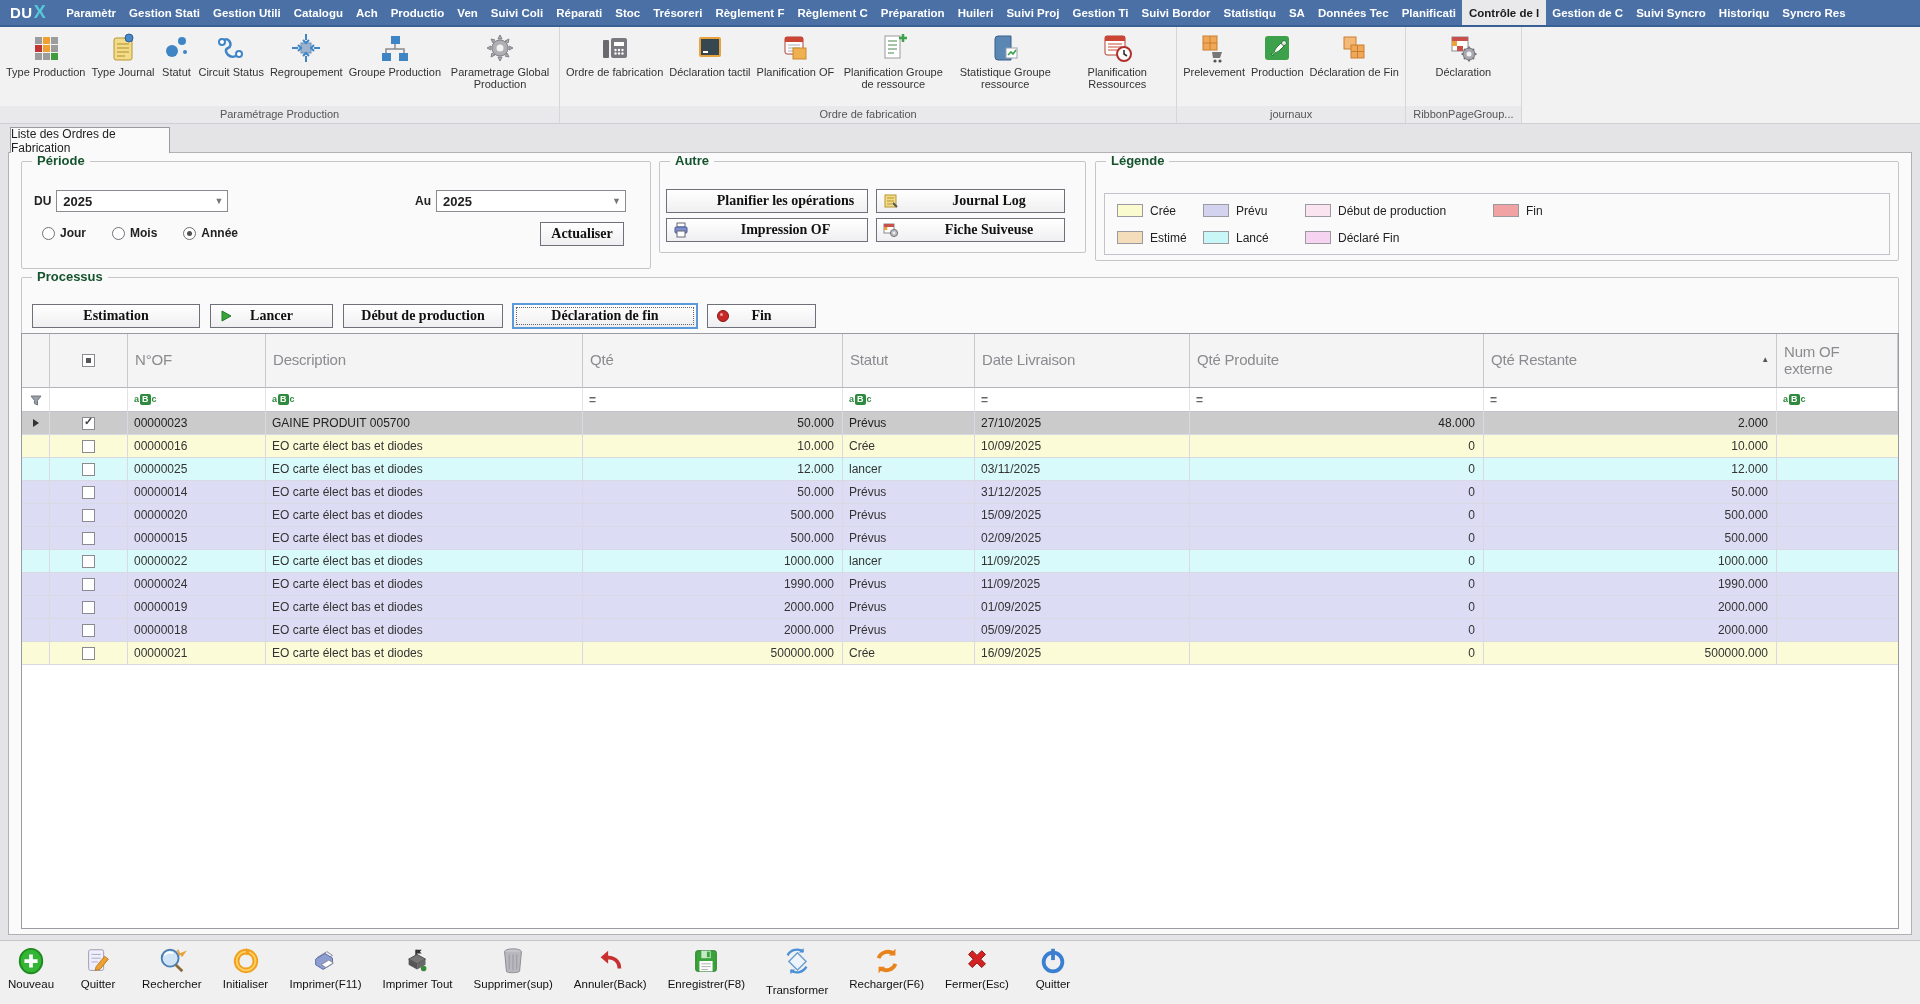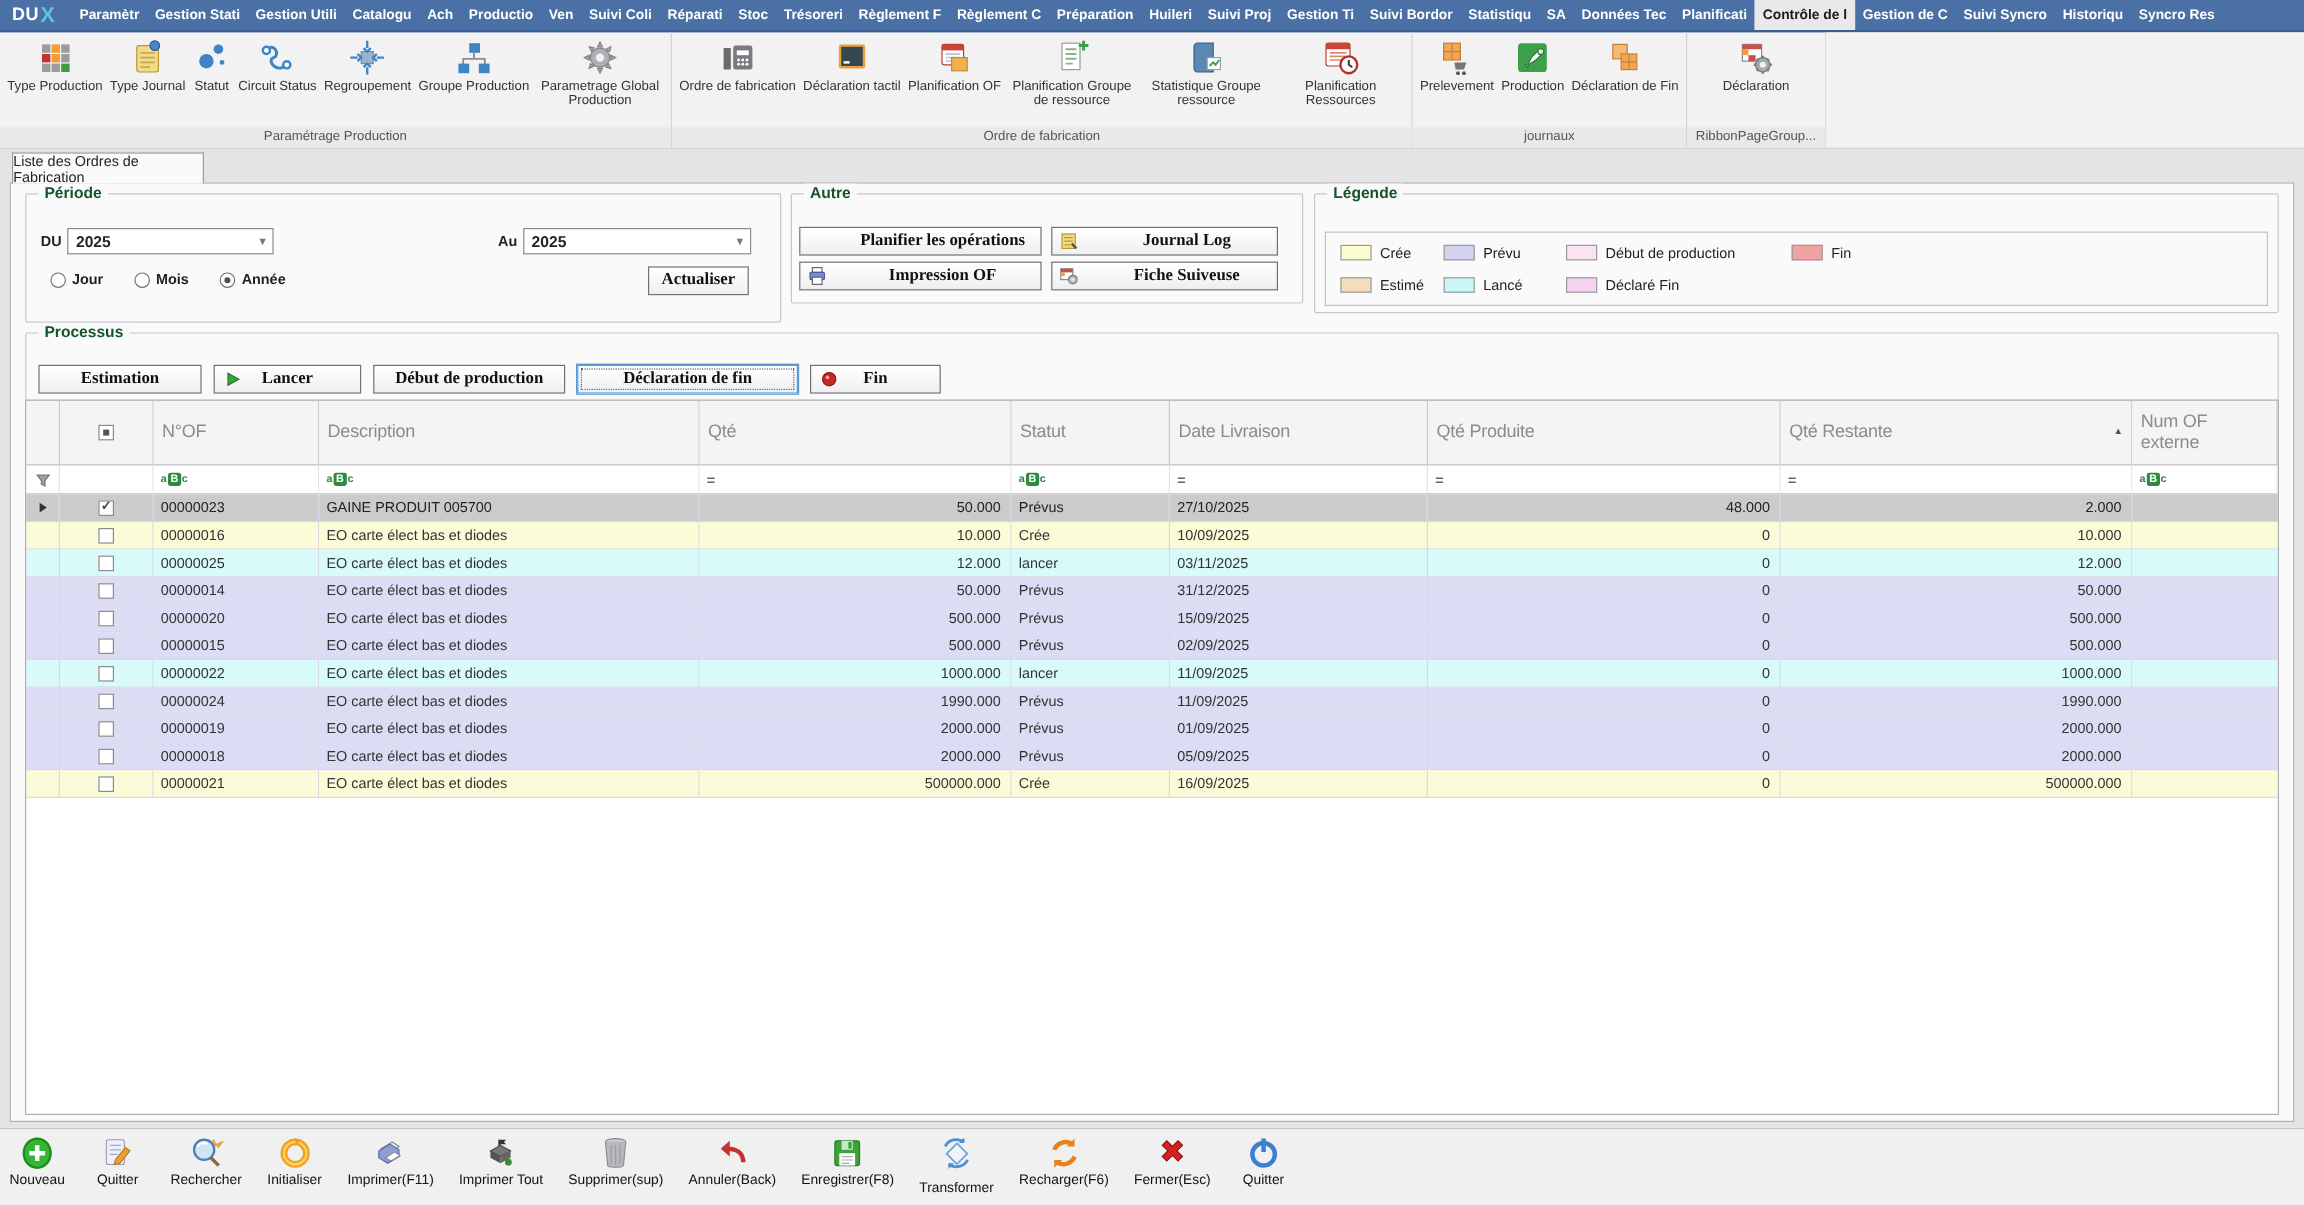--- a/index.html
+++ b/index.html
@@ -56,21 +56,21 @@
   .autre-btns .btn { height:24px;padding-left:37px; }
   .btn .btn-ic { position:absolute; left:6px; width:16px; height:16px; }
   .btn .btn-ic svg { width:100%; height:100%; }
 
   .leg-box { position:absolute; left:8px; right:8px; top:31px; height:62px; border:1px solid #c2c2c8; display:grid; grid-template-columns:86px 102px 188px 92px; justify-content:start; align-content:center; row-gap:13px; padding:0 12px; }
   .leg-item { display:flex; align-items:center; gap:7px; font-size:12px; color:#222; }
   .swatch { width:26px; height:13px; border:1px solid #9a9aa0; flex:none; }
 
   .proc-btns { position:absolute; left:10px; top:26px; display:flex; gap:10px; }
   .proc-btns .btn { height:24px; }
-  .proc-btns .btn:nth-child(1){ width:136px;align-items:center; } .proc-btns .btn:nth-child(2){ width:123px; }
+  .proc-btns .btn:nth-child(1){ width:168px;align-items:center; } .proc-btns .btn:nth-child(2){ width:123px; }
   .proc-btns .btn:nth-child(3){ width:160px; } .proc-btns .btn:nth-child(4){ width:184px; }
   .proc-btns .btn:nth-child(5){ width:109px; }
   .btn.focused { border-color:#5a9ad8; box-shadow:0 0 0 1px #5a9ad8; outline:1px dotted #666; outline-offset:-4px; }
   .btn .pic { position:absolute; left:8px; width:14px; height:14px; }
   .btn .pic svg { width:100%; height:100%; }
 
   
   .grid { position:absolute; left:-1px; right:-1px; top:55px; bottom:-1px; border:1px solid #9a9aa2; background:#fff; display:flex; flex-direction:column; }
   .dragbar { height:24px; background:#f0f0f2; border-bottom:1px solid #c6c6ca; display:flex; align-items:center; padding:0 9px; font-size:12px; color:#888; flex:none; }
   .dragbar .search { margin-left:auto; width:16px; height:16px; }

